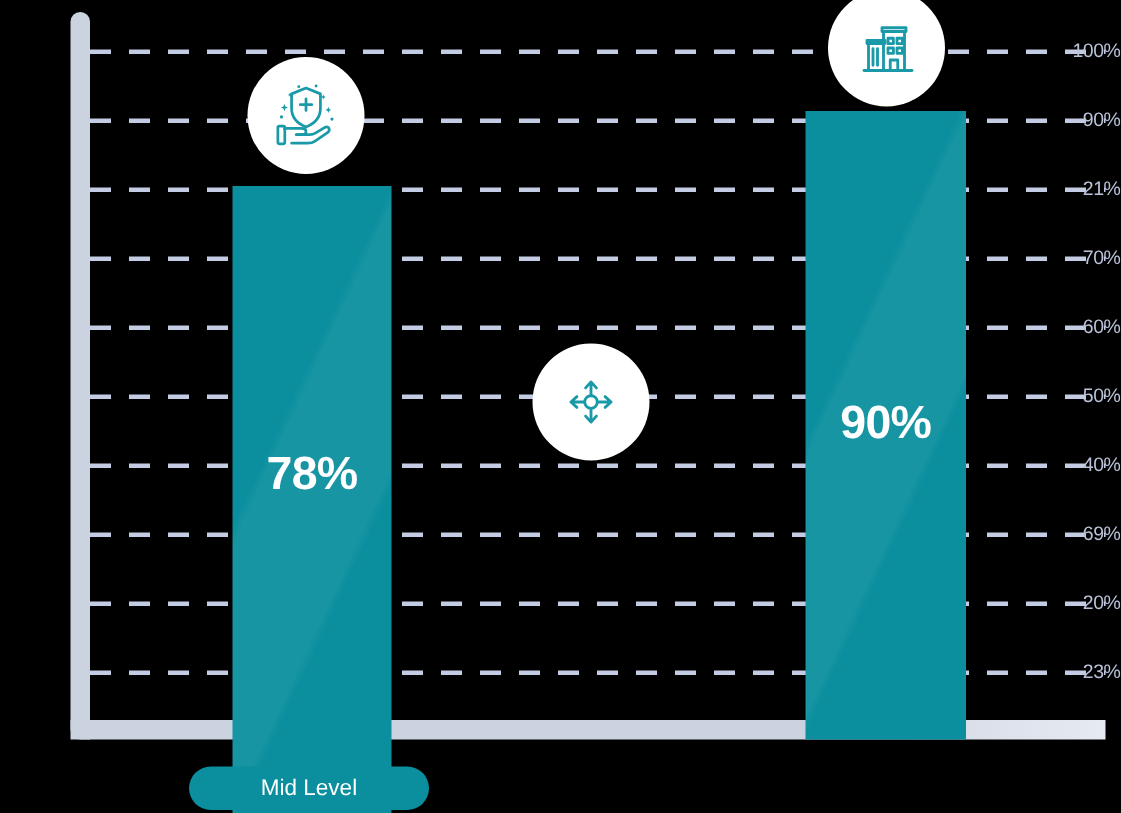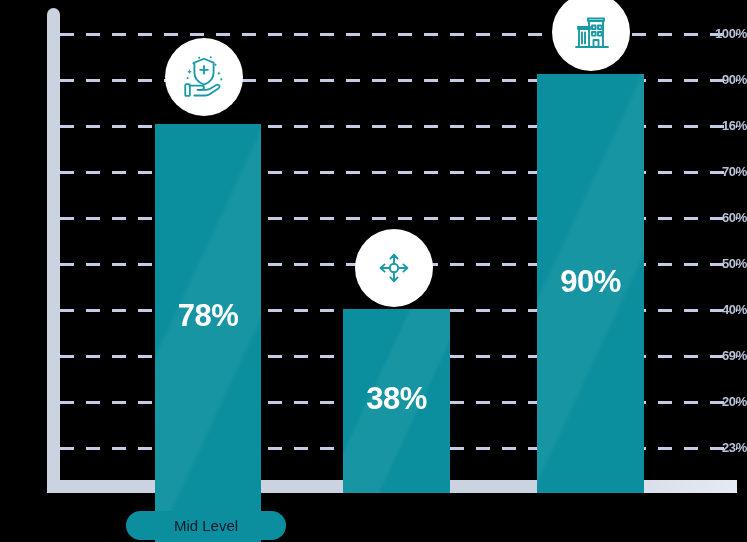--- a/index.html
+++ b/index.html
@@ -15,21 +15,21 @@
           background:#ccd3e0;border-bottom-left-radius:7px;}
   .axis-h.fade{background:linear-gradient(90deg,#ccd3e0 0%,#ccd3e0 72%,#e6eaf2 100%);}
 
   
   .grid{position:absolute;left:60px;width:677px;height:3px;
         background-image:linear-gradient(90deg,#c3cce3 0 14px,transparent 14px 26px);
         background-size:26px 3px;}
 
   
   .ytick{position:absolute;right:0;width:42px;text-align:right;
-         color:#b9c2d8;font-size:13px;font-weight:bold;letter-spacing:-0.3px;}
+         color:#b9c2d8;font-size:13px;font-weight:normal;letter-spacing:-0.3px;}
 
   
   .bar{position:absolute;background:#0b8f9e;overflow:hidden;}
   .bar .sheen{position:absolute;inset:0;
        background:linear-gradient(115deg,
          rgba(255,255,255,0) 0%,
          rgba(255,255,255,0) 34%,
          rgba(255,255,255,0.055) 36%,
          rgba(255,255,255,0.055) 62%,
          rgba(255,255,255,0) 64%,
@@ -37,21 +37,21 @@
   .bar .val{position:absolute;left:0;right:0;text-align:center;
        color:#fff;font-size:31px;font-weight:bold;letter-spacing:-0.5px;}
 
   
   .badge{position:absolute;border-radius:50%;background:#fff;
          display:flex;align-items:center;justify-content:center;}
 
   
   .pill{position:absolute;height:29px;border-radius:15px;background:#0b8f9e;
         display:flex;align-items:center;justify-content:center;
-        color:#0f172a;font-size:15px;}
+        color:#ffffff;font-size:15px;}
 </style>
 </head>
 <body>
 
 <div id="stage">
 
   <div class="axis-v"></div>
   <div class="axis-h fade"></div>
 
   <div class="grid" style="top:33px"></div>
@@ -60,38 +60,34 @@
   <div class="grid" style="top:171px"></div>
   <div class="grid" style="top:217px"></div>
   <div class="grid" style="top:263px"></div>
   <div class="grid" style="top:309px"></div>
   <div class="grid" style="top:355px"></div>
   <div class="grid" style="top:401px"></div>
   <div class="grid" style="top:447px"></div>
 
   <div class="ytick" style="top:26px">100%</div>
   <div class="ytick" style="top:72px">90%</div>
-  <div class="ytick" style="top:118px">16%</div>
+  <div class="ytick" style="top:118px">21%</div>
   <div class="ytick" style="top:164px">70%</div>
   <div class="ytick" style="top:210px">60%</div>
   <div class="ytick" style="top:256px">50%</div>
   <div class="ytick" style="top:302px">40%</div>
   <div class="ytick" style="top:348px">69%</div>
   <div class="ytick" style="top:394px">20%</div>
   <div class="ytick" style="top:440px">23%</div>
 
   <div class="bar" style="left:155px;top:124px;width:106px;height:441px">
     <div class="sheen"></div>
     <div class="val" style="top:174px">78%</div>
   </div>
 
-  <div class="bar" style="left:343px;top:309px;width:107px;height:184px">
-    <div class="sheen"></div>
-    <div class="val" style="top:72px">38%</div>
-  </div>
 
   <div class="bar" style="left:537px;top:74px;width:107px;height:419px">
     <div class="sheen"></div>
     <div class="val" style="top:190px">90%</div>
   </div>
 
   <div class="badge" style="left:165px;top:38px;width:78px;height:78px">
     <svg width="50" height="50" viewBox="0 0 52 52">
       <g fill="none" stroke="#1a9aa8" stroke-width="1.9" stroke-linecap="round" stroke-linejoin="round">
         <path d="M26 7 L36 11 V21 c0 7-5 11-10 13 -5-2-10-6-10-13 V11 Z"></path>

